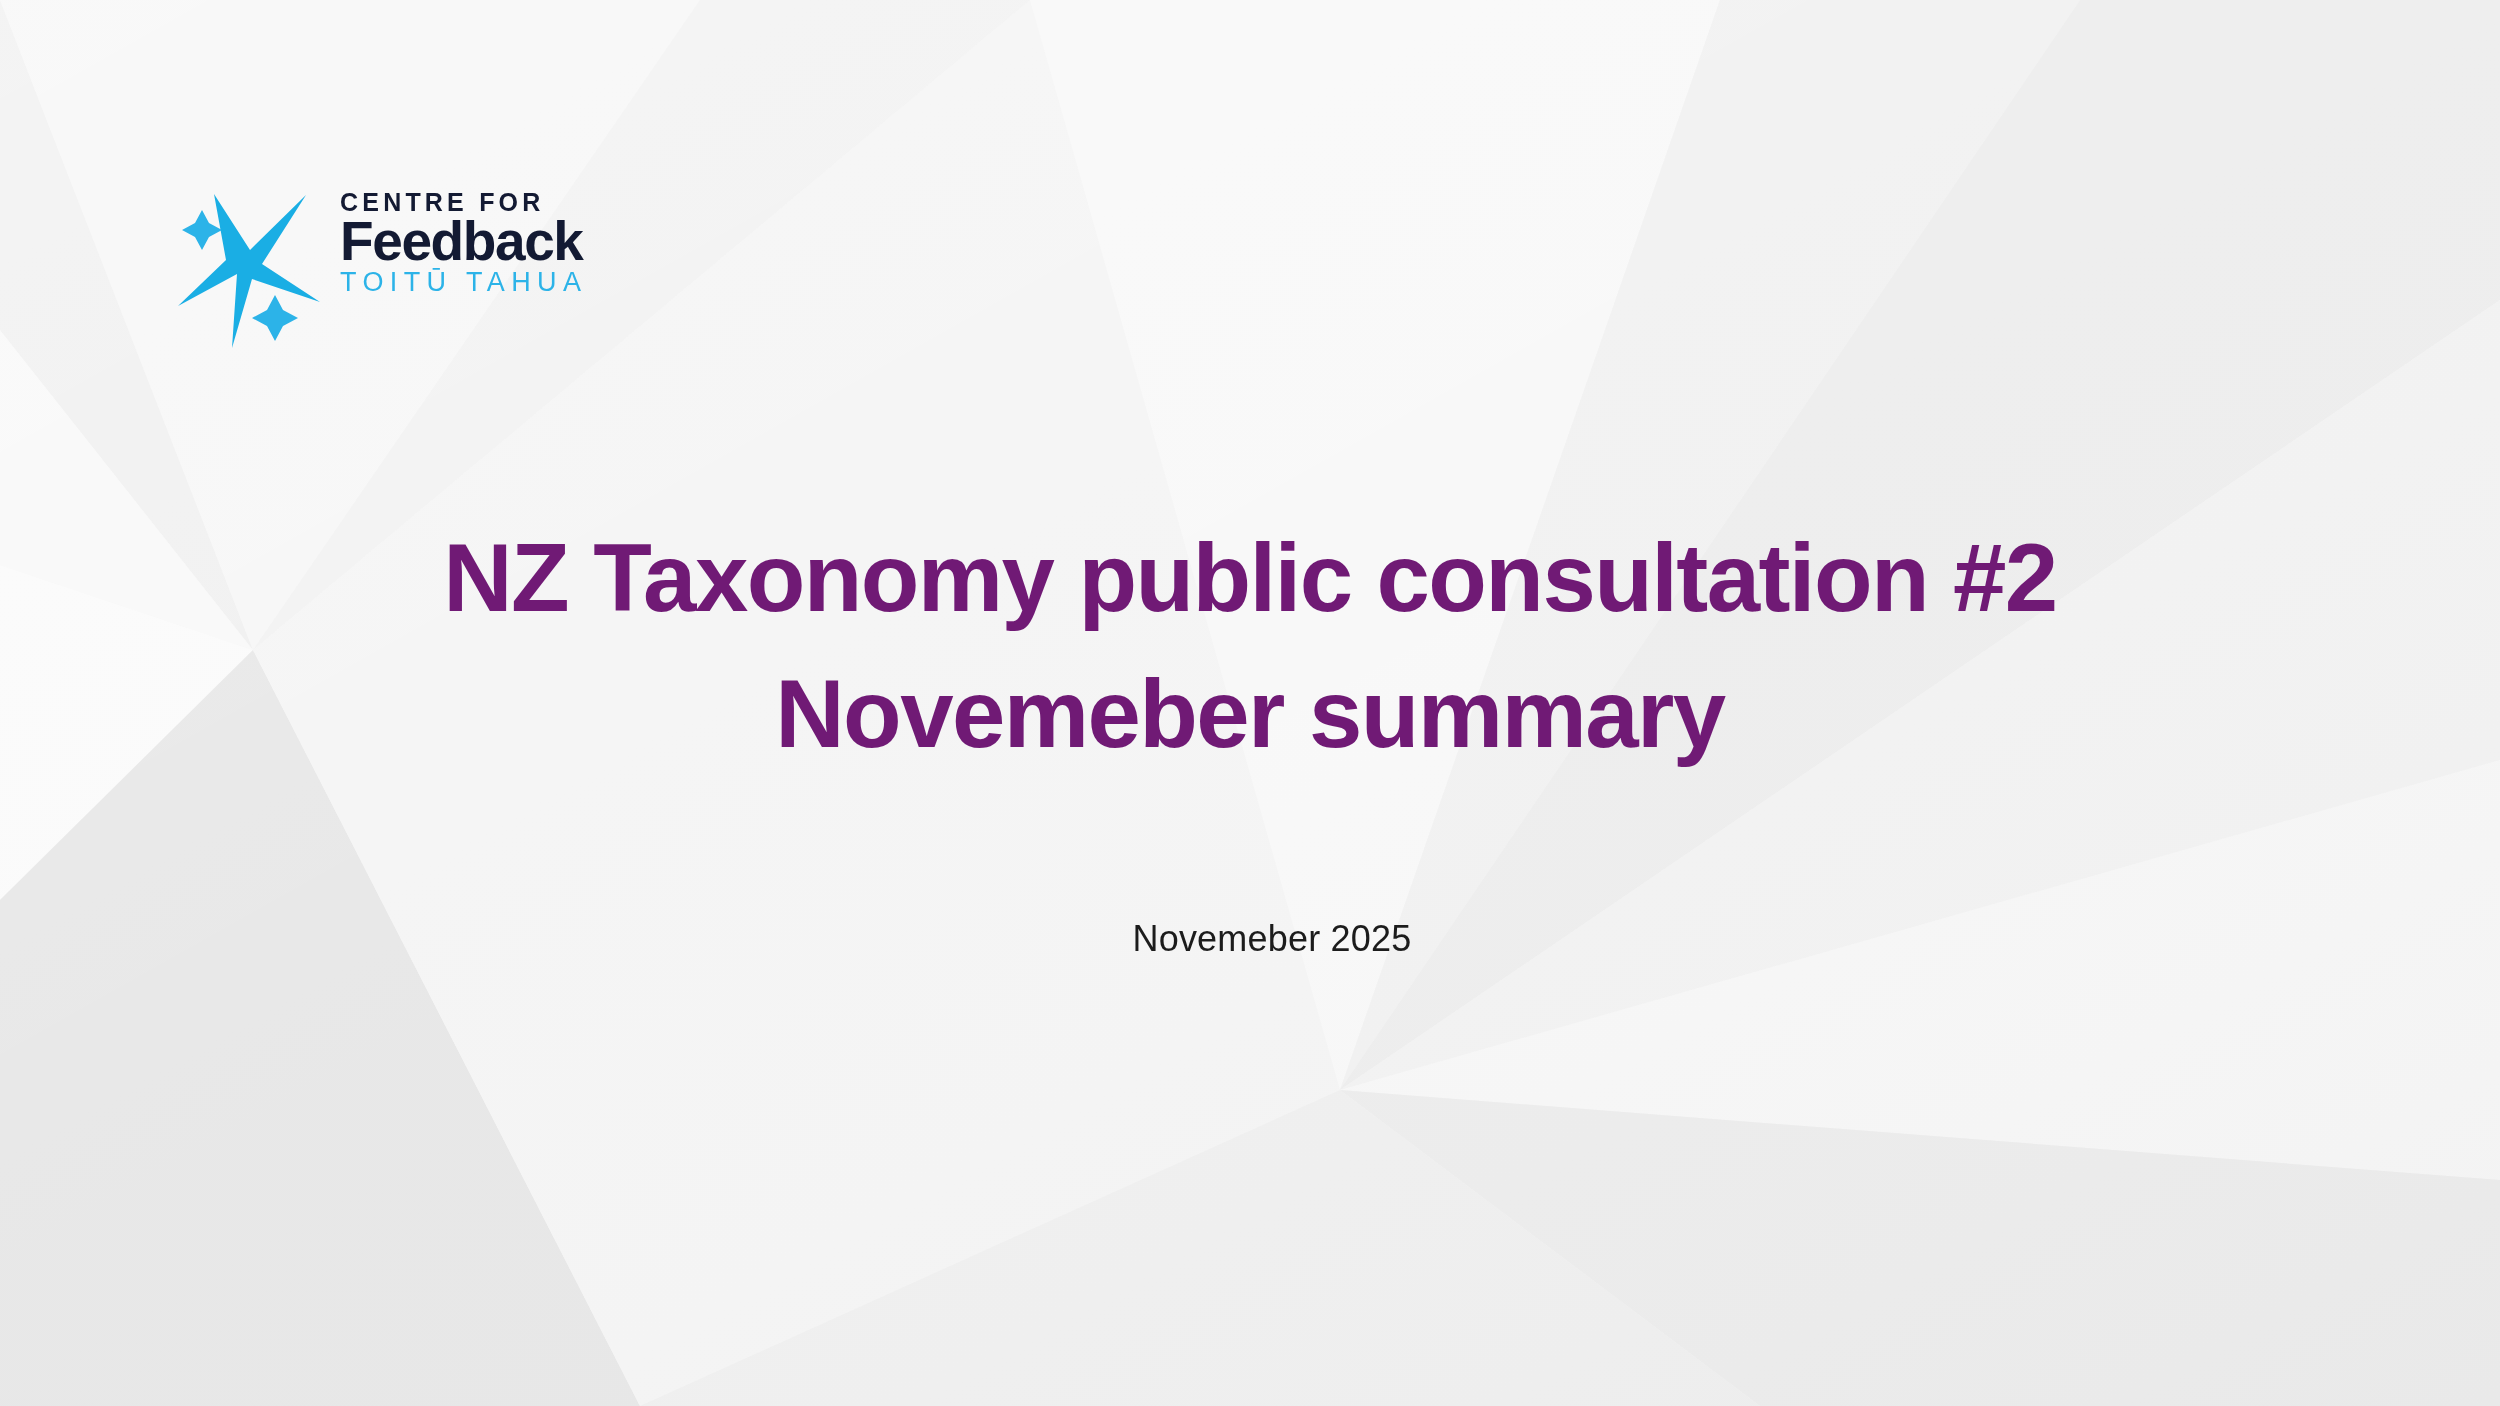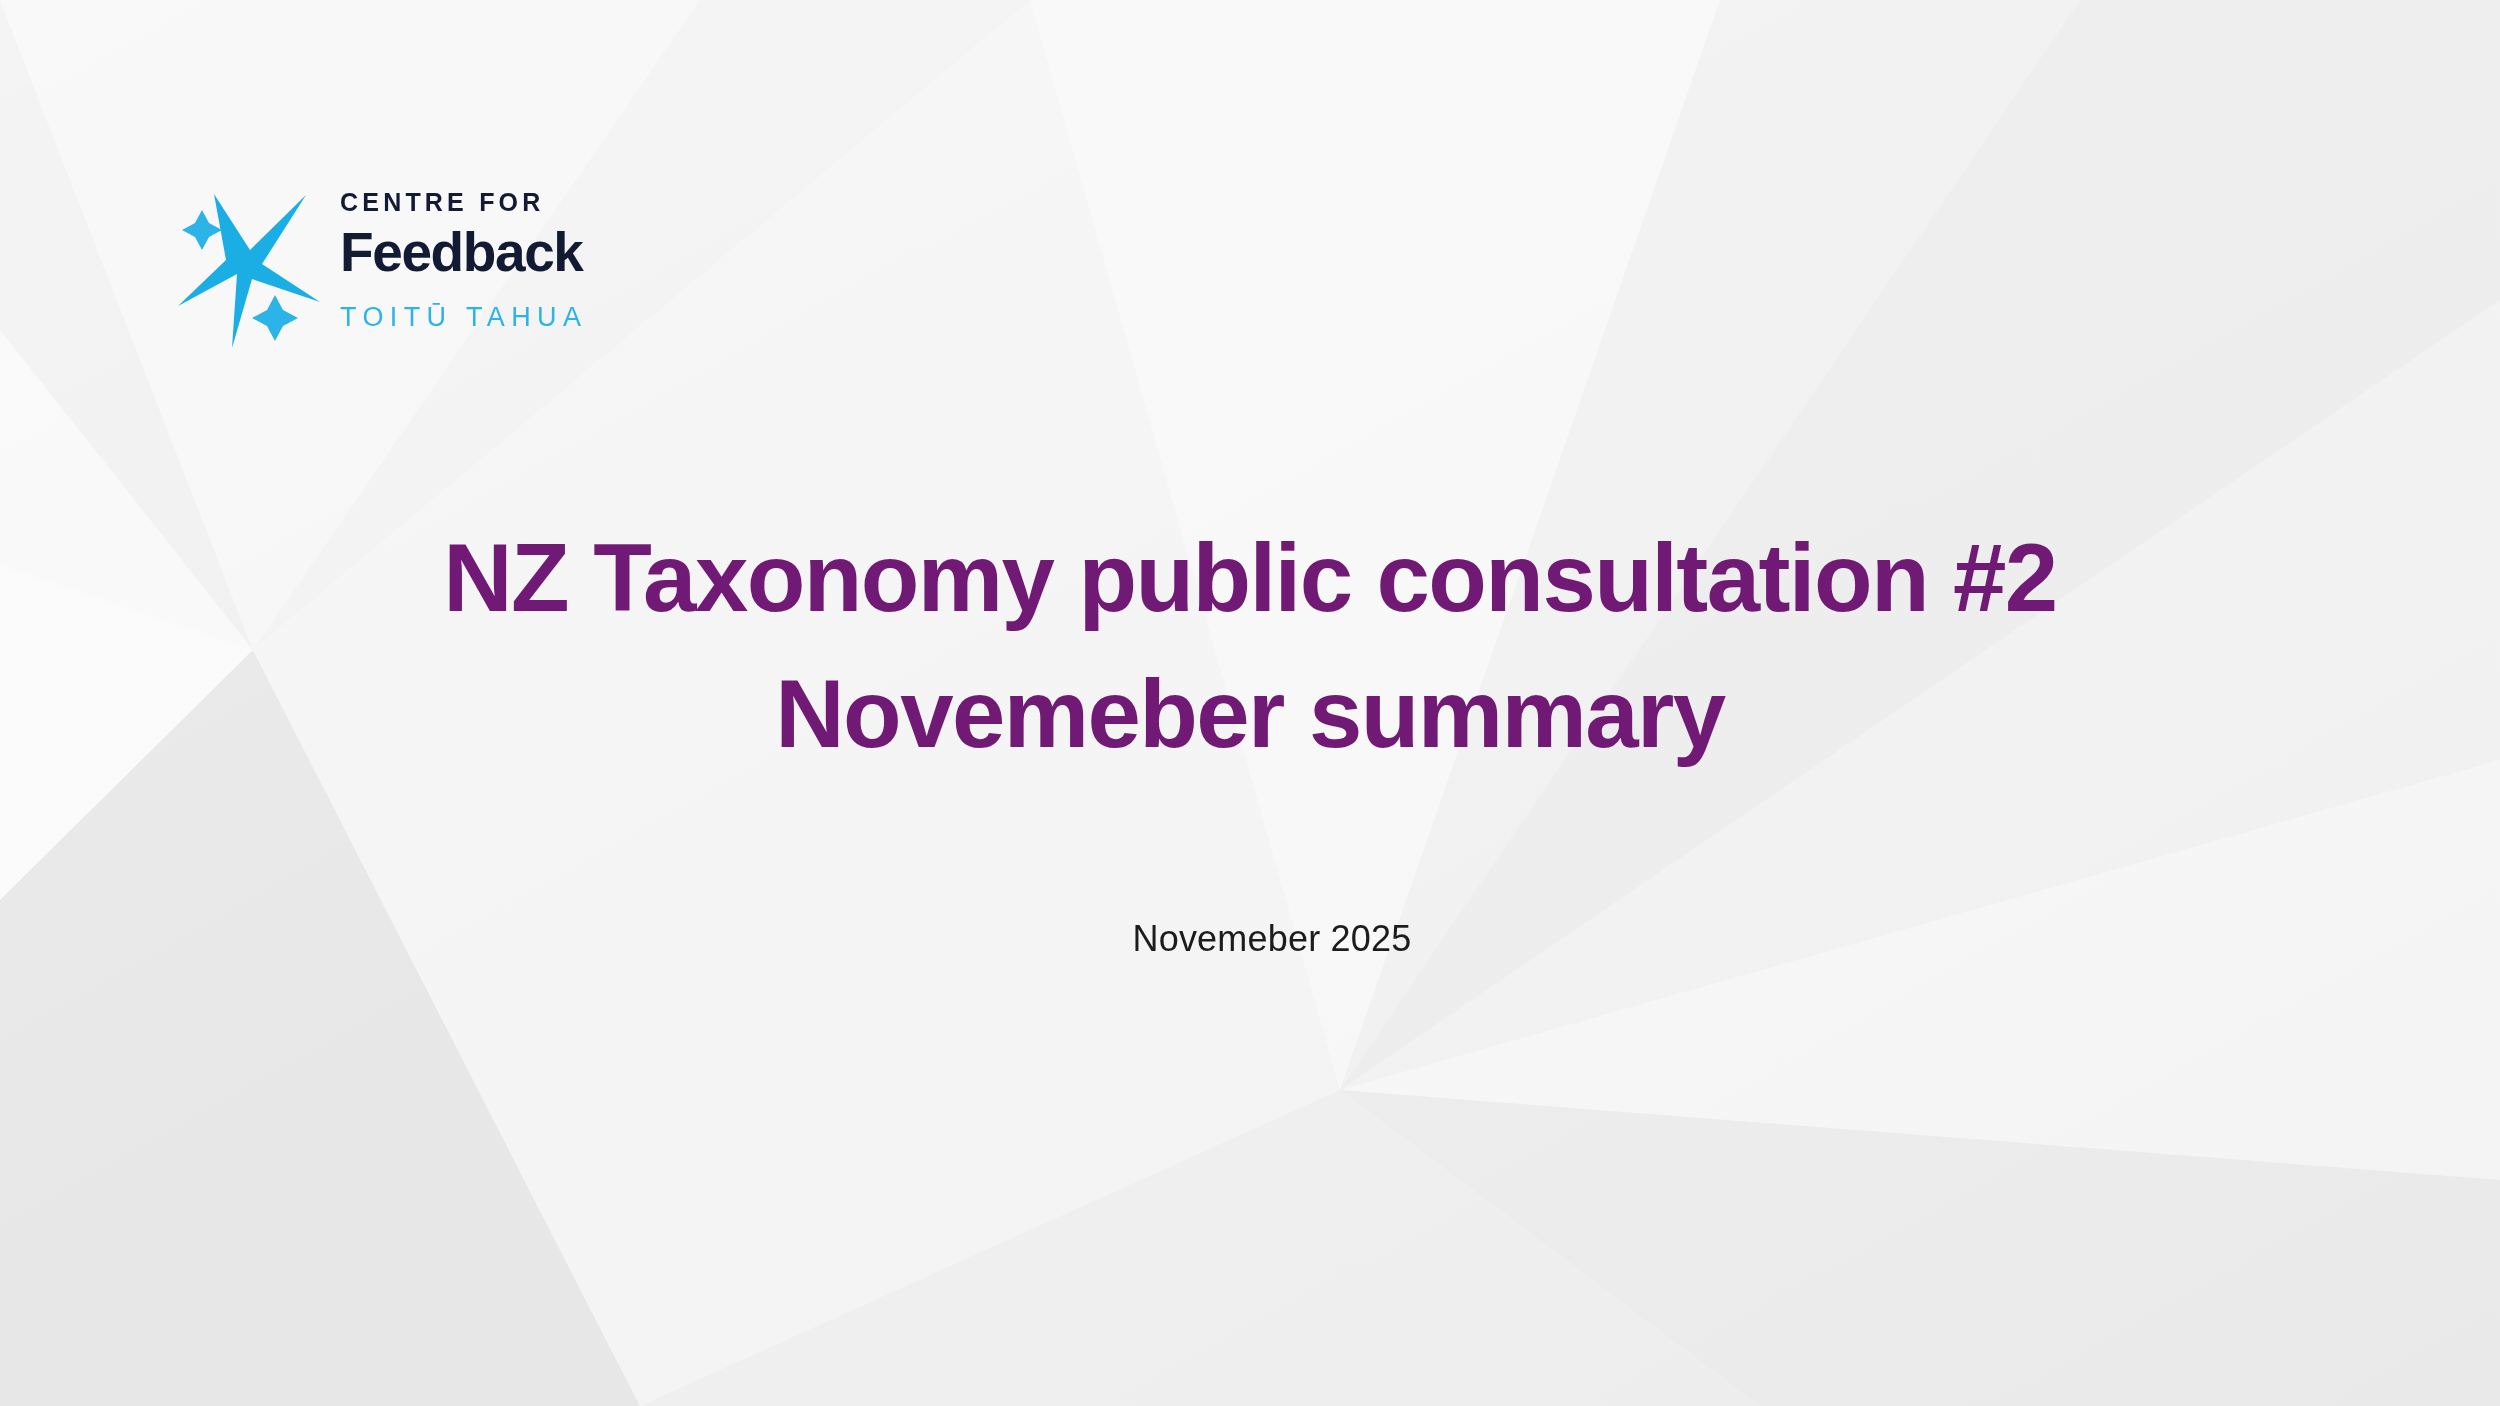--- a/index.html
+++ b/index.html
@@ -52,40 +52,39 @@
     align-items: flex-start;
     padding-top: 22px;
   }
 
   .logo-centre-for {
     font-size: 25px;
     font-weight: 700;
     letter-spacing: 4.2px;
     color: #131a33;
     line-height: 1;
-    margin-bottom: 11px;
     white-space: nowrap;
   }
 
   .logo-name {
     font-size: 55px;
     font-weight: 700;
     color: #131a33;
     line-height: 0.98;
     letter-spacing: -1.4px;
     white-space: nowrap;
   }
 
   .logo-toitu {
     font-size: 27px;
     font-weight: 500;
     letter-spacing: 6.4px;
     color: #2cb3e8;
     line-height: 1;
-    margin-top: 24px;
+    margin-top: 0;
     white-space: nowrap;
   }
 
   
   #title-block {
     position: absolute;
     left: 0;
     right: 0;
     top: 510px;
     text-align: center;

